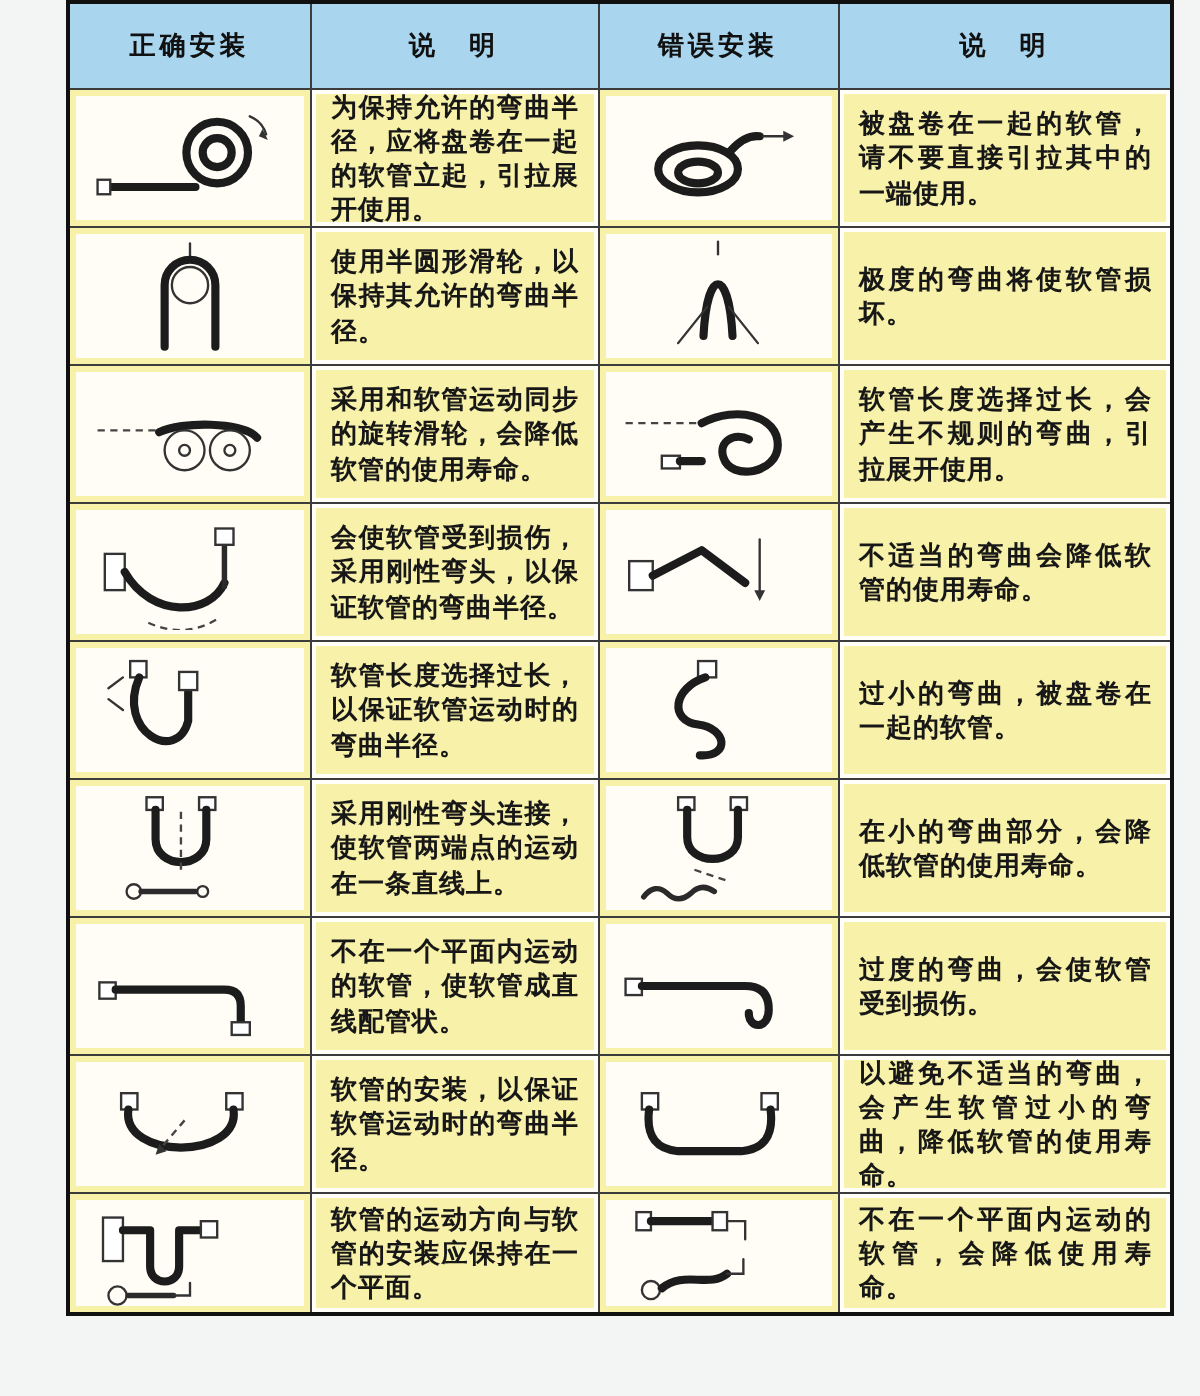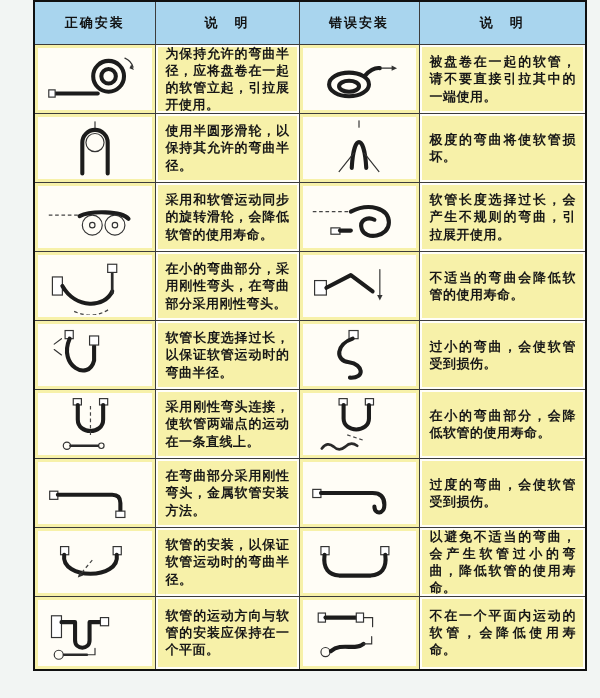--- a/index.html
+++ b/index.html
@@ -21,21 +21,21 @@
     margin-left: 33px;
     width: 552px;
     table-layout: fixed;
     border-collapse: collapse;
     border: 2px solid var(--outer-border, #101010);
     background: #fff;
   }
   th, td { border: 1px solid var(--inner-border, #3c3c3c); padding: 12px; }
   thead tr { height: 22px; }
   tbody tr { height: 69px; }
-  tbody tr:last-child { height: 73px; }
+  tbody tr:last-child { height: 60px; }
   th {
     background: var(--header-bg, #a9d5ee);
     font-size: 13px;
     font-weight: bold;
     letter-spacing: 2px;
     text-align: center;
     color: #111;
   }
   .img-cell { background: var(--desc-bg, #f7f1a9); position: relative; }
   .img-inner {
@@ -196,21 +196,21 @@
                 <rect class="fit" x="8" y="22" width="11" height="20"></rect>
                 <path class="hose" d="M19 32 C34 58 66 56 74 38"></path>
                 <path class="pipe" d="M74 17 V40"></path>
                 <rect class="fit" x="69" y="8" width="10" height="9"></rect>
                 <path class="dash" d="M32 60 Q52 69 70 58"></path>
               </svg>
             </div>
     </td>
     <td class="desc-cell">
       <div class="desc-box">
-        <span class="desc-text">在小的弯曲部分，采用刚性弯头，在弯曲部分采用刚性弯头。</span>
+        <span class="desc-text">会使软管受到损伤，采用刚性弯头，以保证软管的弯曲半径。</span>
       </div>
     </td>
     <td class="img-cell">
       <div class="img-inner">
               <svg class="fig" viewBox="0 0 110 64">
                 <rect class="fit" x="6" y="26" width="13" height="16"></rect>
                 <path class="hose" d="M19 34 L46 20 L70 38"></path>
                 <path class="thin" d="M78 14 V42"></path>
                 <path class="ah" d="M78 48 l-3 -6 h6 z"></path>
               </svg>
@@ -242,21 +242,21 @@
     <td class="img-cell">
       <div class="img-inner">
               <svg class="fig" viewBox="0 0 110 64">
                 <rect class="fit" x="44" y="5" width="10" height="9"></rect>
                 <path class="hose" d="M48 14 C30 20 28 38 44 40 C60 42 62 58 45 57"></path>
               </svg>
             </div>
     </td>
     <td class="desc-cell">
       <div class="desc-box">
-        <span class="desc-text">过小的弯曲，会使软管受到损伤。</span>
+        <span class="desc-text">过小的弯曲，被盘卷在一起的软管。</span>
       </div>
     </td>
   </tr>
 
   <tr>
     <td class="img-cell">
       <div class="img-inner">
               <svg class="fig" viewBox="0 0 110 64">
                 <rect class="fit" x="31" y="4" width="9" height="7"></rect>
                 <rect class="fit" x="60" y="4" width="9" height="7"></rect>
@@ -296,21 +296,21 @@
       <div class="img-inner">
               <svg class="fig" viewBox="0 0 110 64">
                 <rect class="fit" x="5" y="30" width="9" height="9"></rect>
                 <path class="hose" d="M14 34 H74 q9 0 9 9 V52"></path>
                 <rect class="fit" x="78" y="52" width="10" height="7"></rect>
               </svg>
             </div>
     </td>
     <td class="desc-cell">
       <div class="desc-box">
-        <span class="desc-text">在弯曲部分采用刚性弯头，金属软管安装方法。</span>
+        <span class="desc-text">不在一个平面内运动的软管，使软管成直线配管状。</span>
       </div>
     </td>
     <td class="img-cell">
       <div class="img-inner">
               <svg class="fig" viewBox="0 0 110 64">
                 <rect class="fit" x="4" y="28" width="9" height="9"></rect>
                 <path class="hose" d="M13 32 H70 q13 0 13 13 c0 11 -11 11 -11 2"></path>
               </svg>
             </div>
     </td>

